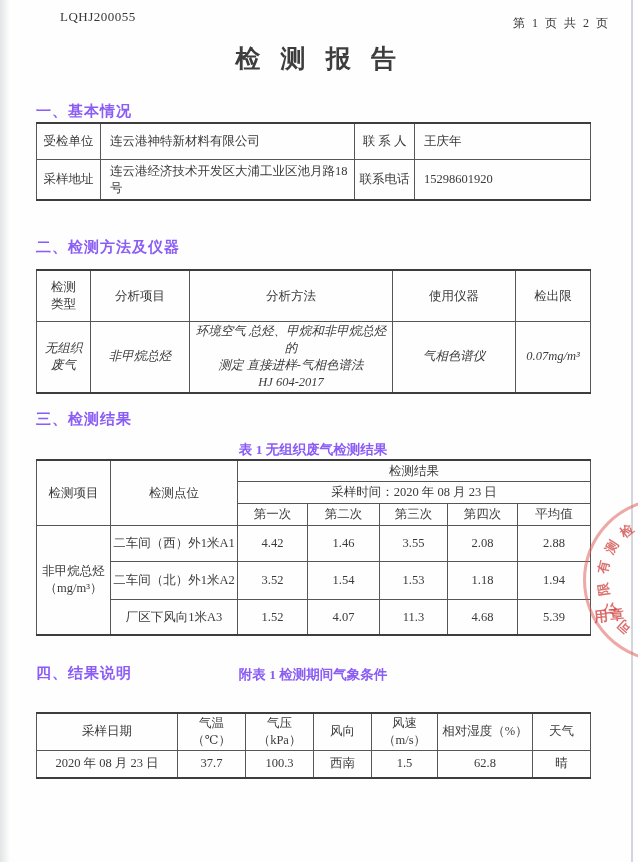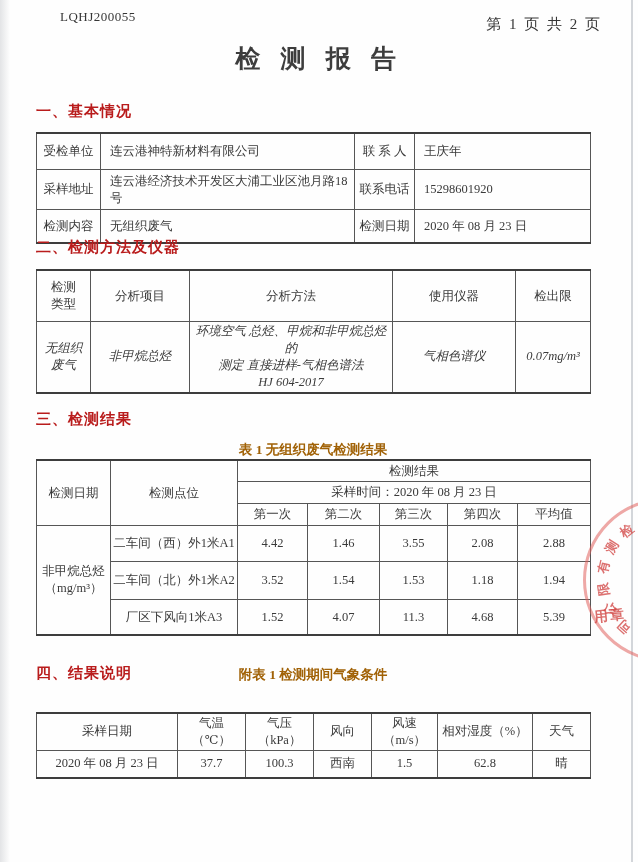--- a/index.html
+++ b/index.html
@@ -8,26 +8,26 @@
     background:#fefefe; overflow:hidden;
     font-family:"Liberation Serif","DejaVu Serif",serif;
     color:#363636;
   }
   .scan-edge-right { position:absolute; top:0; bottom:0; right:5px; width:2px; background:#d3d6da; }
   .scan-edge-left { position:absolute; top:0; bottom:0; left:0; width:10px;
     background:linear-gradient(to right, #e3e4e6, rgba(255,255,255,0)); }
   .abs { position:absolute; }
 
   .report-no { top:9px; left:60px; font-size:13px; letter-spacing:0.5px; }
-  .page-indicator { top:15px; right:36px; font-size:15px; letter-spacing:2px; }
+  .page-indicator { top:15px; right:28px; font-size:12px; letter-spacing:2px; }
   .doc-title { top:42px; left:0; width:100%; text-align:center;
     font-size:25px; font-weight:bold; letter-spacing:7px; color:#3d3d3d; }
 
-  .sec-heading { left:36px; font-size:15px; font-weight:bold; color:#b91c1c; letter-spacing:1px; }
-  .tbl-caption { left:36px; width:554px; text-align:center; font-size:13.5px; font-weight:bold; color:#a16207; }
+  .sec-heading { left:36px; font-size:15px; font-weight:bold; color:#8b5cf6; letter-spacing:1px; }
+  .tbl-caption { left:36px; width:554px; text-align:center; font-size:13.5px; font-weight:bold; color:#8b5cf6; }
 
   table { border-collapse:collapse; table-layout:fixed; width:554px;
     font-size:12.5px; color:#3a3a3a; }
   .abs-table { left:36px; }
   td, th { border:1px solid #565656; font-weight:normal; text-align:center;
     vertical-align:middle; line-height:1.35; padding:1px 2px; overflow:hidden; }
   table { border-top:2px solid #3d3d3d; border-bottom:2px solid #3d3d3d; }
   .leftcell { text-align:left; padding-left:9px; padding-right:3px; }
   .preline { white-space:pre-line; }
 
@@ -51,45 +51,39 @@
 
 <div class="page">
   <div class="scan-edge-left"></div>
   <div class="scan-edge-right"></div>
 
   <div class="abs report-no">LQHJ200055</div>
   <div class="abs page-indicator">第 1 页 共 2 页</div>
   <div class="abs doc-title">检 测 报 告</div>
 
   <div class="abs sec-heading" style="top:102px;">一、基本情况</div>
-  <table class="abs abs-table" style="top:132px;padding-left:40px;">
+  <table class="abs abs-table" style="top:122px;padding-left:40px;">
     <colgroup>
         <col style="width:64px">
         <col style="width:254px">
         <col style="width:60px">
         <col style="width:176px">
       </colgroup>
     <tbody>
         <tr class="t1-r1">
       <td>受检单位</td>
       <td class="leftcell">连云港神特新材料有限公司</td>
       <td>联 系 人</td>
       <td class="leftcell">王庆年</td>
     </tr>
     <tr class="t1-r2">
       <td>采样地址</td>
       <td class="leftcell">连云港经济技术开发区大浦工业区池月路18号</td>
       <td>联系电话</td>
       <td class="leftcell">15298601920</td>
-    </tr>
-    <tr class="t1-r3">
-      <td>检测内容</td>
-      <td class="leftcell">无组织废气</td>
-      <td>检测日期</td>
-      <td class="leftcell">2020 年 08 月 23 日</td>
     </tr>
   </tbody>
     </table>
 
   <div class="abs sec-heading" style="top:238px;">二、检测方法及仪器</div>
   <table class="abs abs-table" style="top:269px;">
     <colgroup>
         <col style="width:54px">
         <col style="width:99px">
         <col style="width:203px">
@@ -125,21 +119,21 @@
         <col style="width:74px">
         <col style="width:127px">
         <col style="width:70px">
         <col style="width:72px">
         <col style="width:68px">
         <col style="width:70px">
         <col style="width:73px">
       </colgroup>
     <tbody>
         <tr class="t3-h1">
-      <th rowspan="3">检测日期</th>
+      <th rowspan="3">检测项目</th>
       <th rowspan="3">检测点位</th>
       <th colspan="5">检测结果</th>
     </tr>
     <tr class="t3-h2">
       <th colspan="5">采样时间：2020 年 08 月 23 日</th>
     </tr>
     <tr class="t3-h3">
       <th>第一次</th>
       <th>第二次</th>
       <th>第三次</th>

